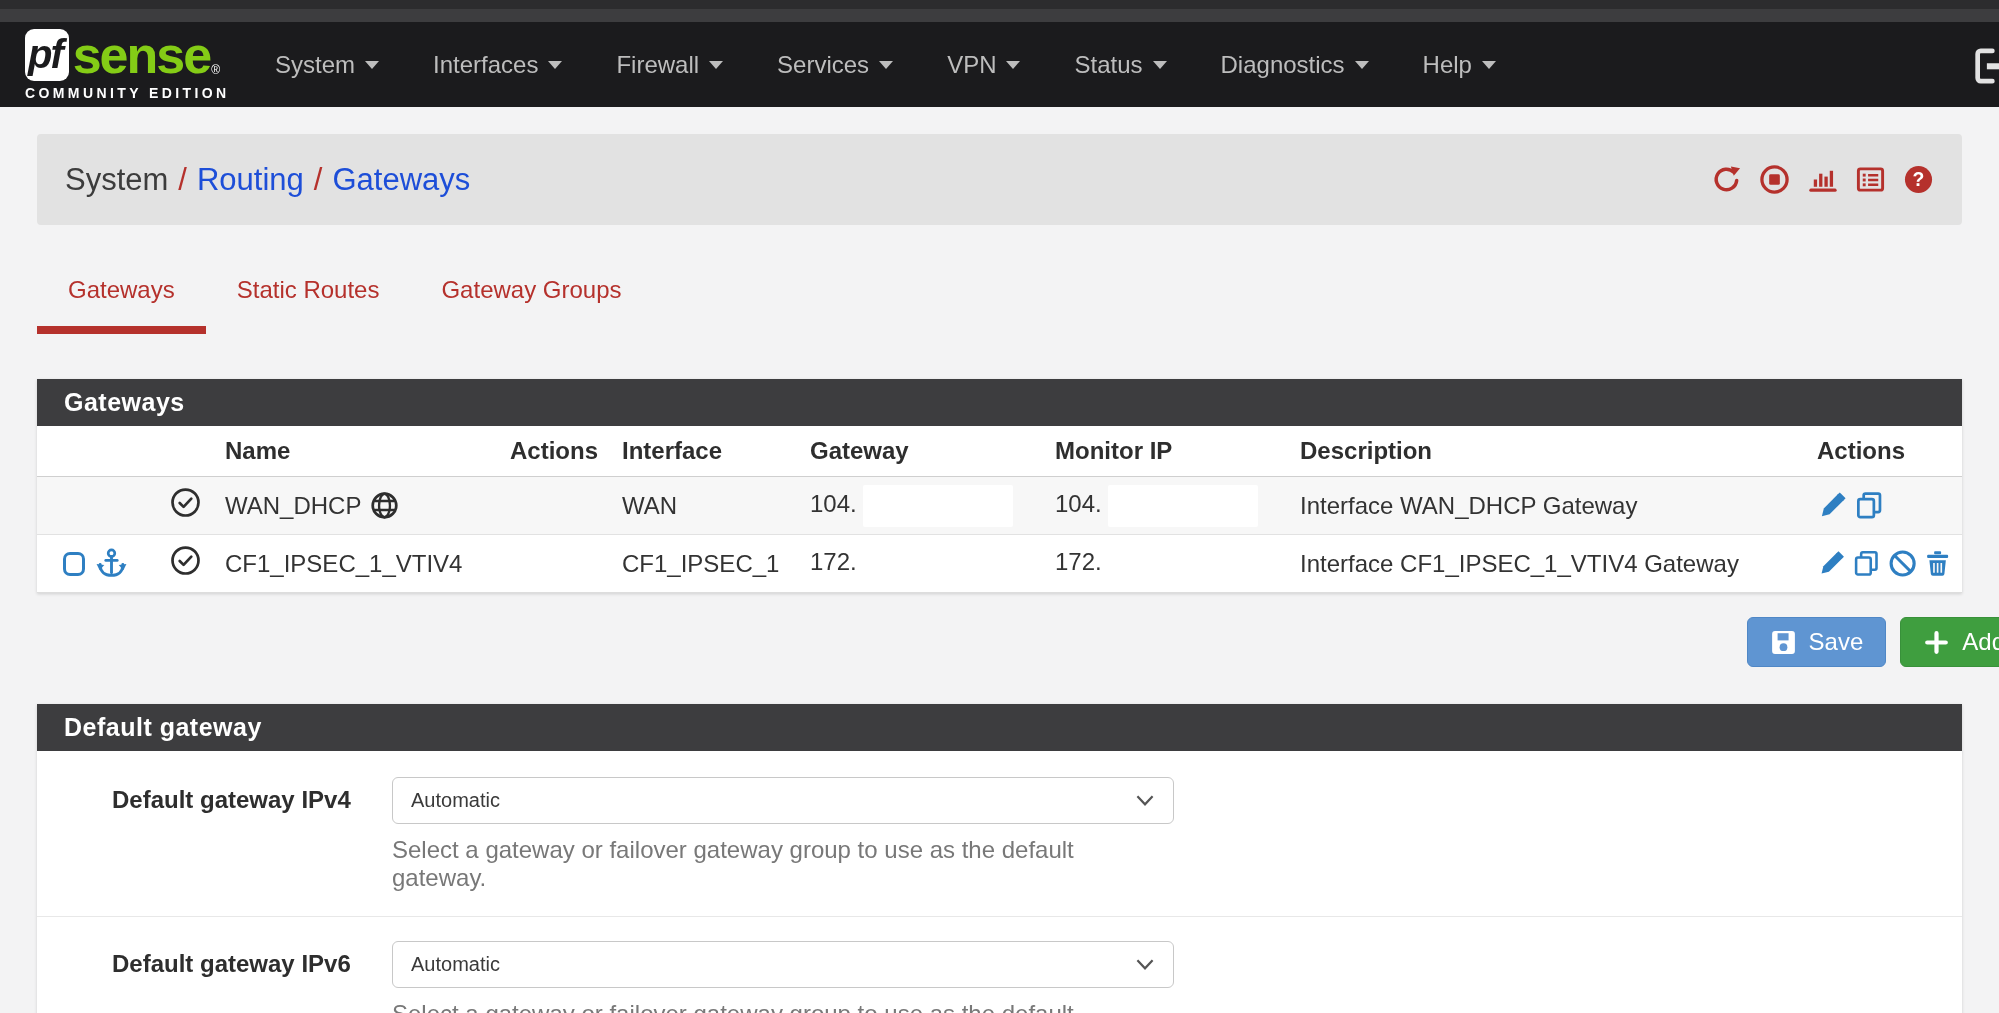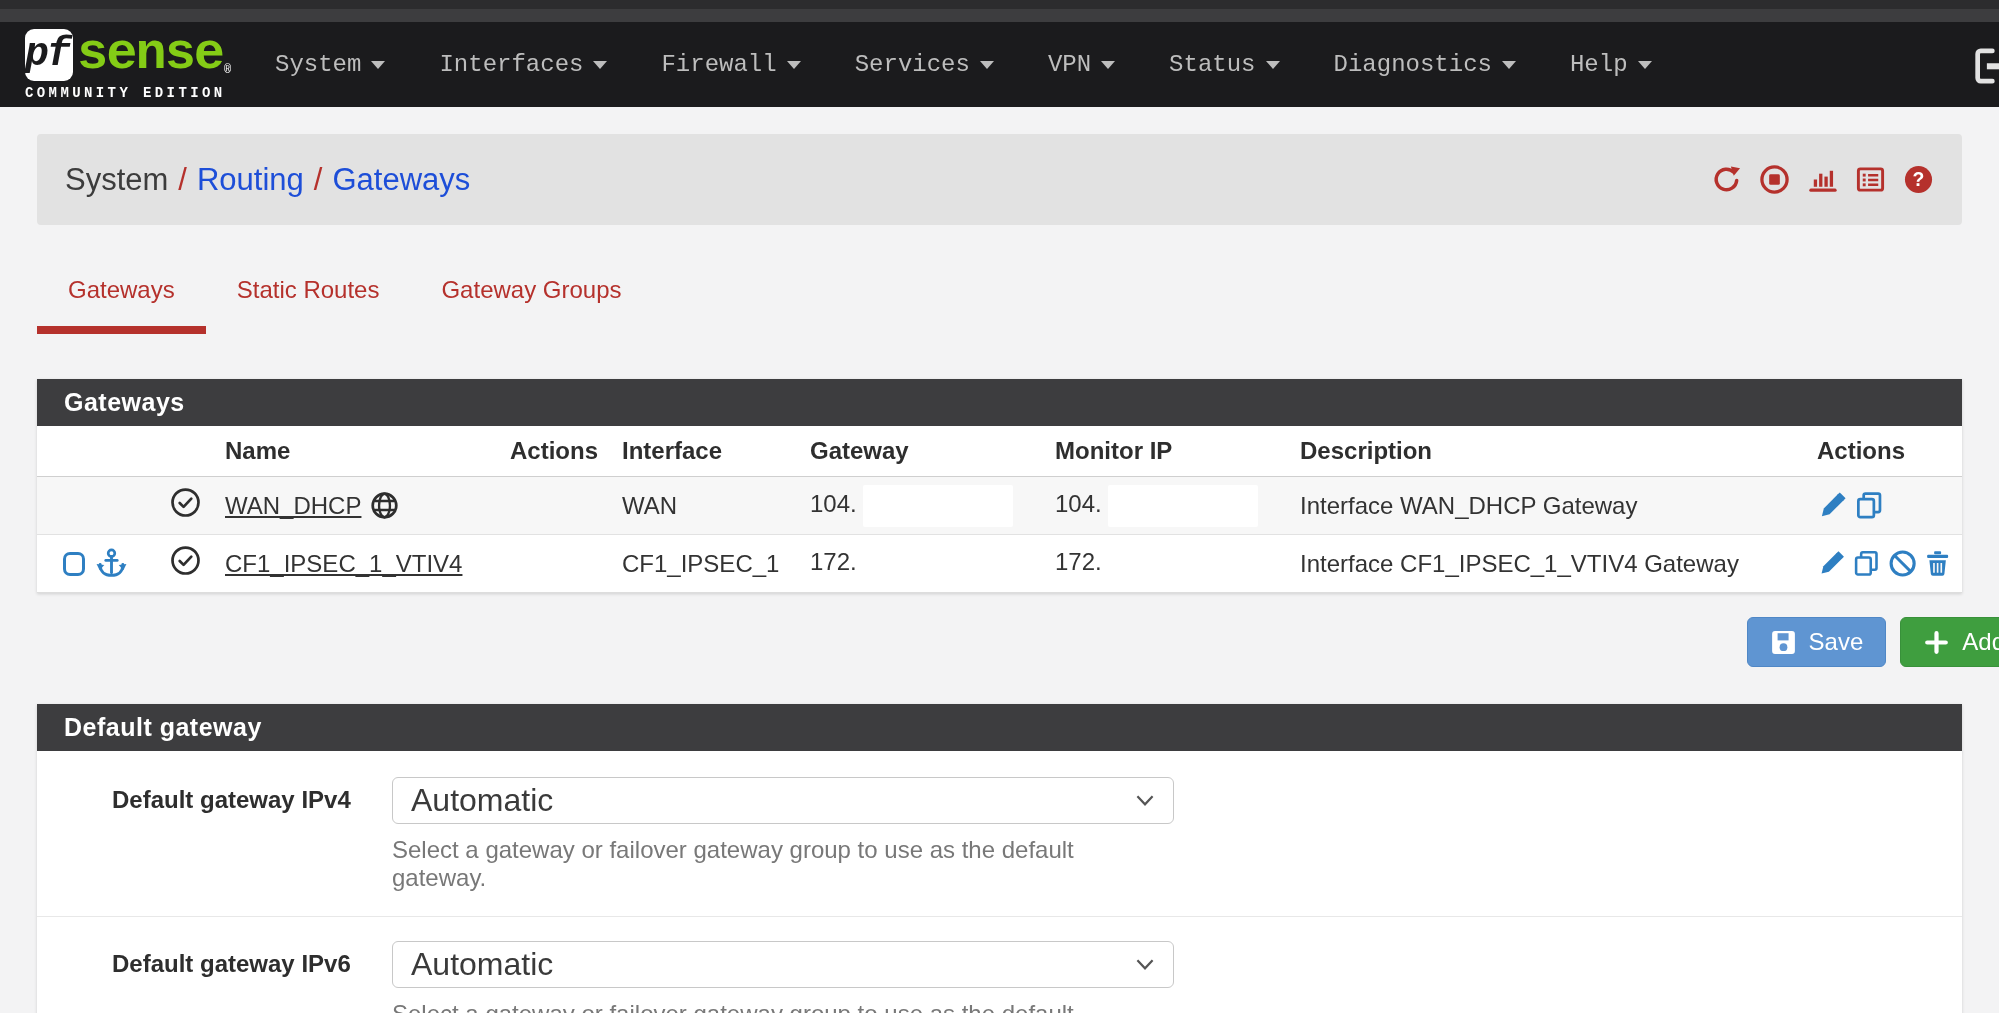--- a/index.html
+++ b/index.html
@@ -13,21 +13,20 @@
 
   
   .top-strip { height: 22px; width: 100%;
     background: linear-gradient(#2c2c2e 0 9px, #3d3d3f 9px 100%); }
 
   
   .navbar {
     height: 85px; width: 100%; background: #1b1b1d;
     display: flex; align-items: center; position: relative;
     padding-left: 25px;
-    font-family: Liberation Mono, monospace;
   }
   .brand { display: flex; flex-direction: column; justify-content: center; width: 195px; cursor: pointer; }
   .brand-row { display: flex; align-items: center; }
   .brand-tile {
     width: 52px; height: 52px; background: #fff; border-radius: 9px;
     display: flex; align-items: center; justify-content: center;
     font-style: italic; font-weight: 700; font-size: 40px; color: #1b1b1d;
     letter-spacing: -2px; padding-right: 4px;
   }
   .brand-name { color: #84cc16; font-weight: 700; font-size: 52px; letter-spacing: -2px; margin-left: 4px; line-height: 1; }
@@ -83,21 +82,21 @@
   table.gw { width: 100%; border-collapse: collapse; table-layout: fixed; font-size: 24px; color: #333; }
   table.gw th {
     text-align: left; font-weight: 700; color: #2e2e2e;
     padding: 11px 10px; border-bottom: 1px solid #cfcfcf; white-space: nowrap;
   }
   table.gw td { padding: 0 10px; height: 58px; vertical-align: middle; white-space: nowrap; overflow: visible; }
   tr.row-odd  { background: #f7f7f7; }
   tr.row-even { background: #fff; border-top: 1px solid #e2e2e2; border-bottom: 1px solid #ddd; }
   .cell-icons { padding-left: 26px !important; }
   .cell-icons .icon-group { display: flex; align-items: center; gap: 10px; }
-  .name-wrap { display: inline-flex; align-items: center; gap: 9px; text-decoration: underline; }
+  .name-wrap { display: inline-flex; align-items: center; gap: 9px; }
   .redact {
     display: inline-block; width: 150px; height: 42px; background: #fff;
     vertical-align: middle; margin-left: 6px; border-radius: 2px;
   }
   .sq-icon { display: inline-block; width: 22px; height: 24px; border: 3.5px solid #2e7fc2; border-radius: 7px; }
   .actions-cell .icon-row { display: flex; align-items: center; gap: 6px; }
   .act-icon { width: 31px; height: 31px; cursor: pointer; display: block; }
 
   
   .action-buttons {
@@ -110,21 +109,21 @@
   .btn-add  { background: #3f9e3f; border: 1px solid #38913a; margin-right: -66px; }
 
   
   .panel-body { padding: 2px 0 6px; }
   .form-row { display: flex; padding: 24px 14px 24px; }
   .form-row.divided { border-bottom: 1px solid #e8e8e8; }
   .form-label { width: 280px; margin-left: 61px; font-weight: 700; font-size: 24px; color: #2e2e2e; padding-top: 9px; }
   .form-control-col { width: 782px; }
   .select-box {
     height: 47px; border: 1px solid #c8c8c8; border-radius: 6px; background: #fff;
-    display: flex; align-items: center; padding: 0 18px; font-size: 32px; color: #3a3a3a;
+    display: flex; align-items: center; padding: 0 18px; font-size: 20px; color: #3a3a3a;
     cursor: pointer;
   }
   .select-box .chev { margin-left: auto; }
   .form-help { margin-top: 12px; font-size: 24px; color: #787878; }
 </style>
 </head>
 <body>
 
 <div class="screen">
 

